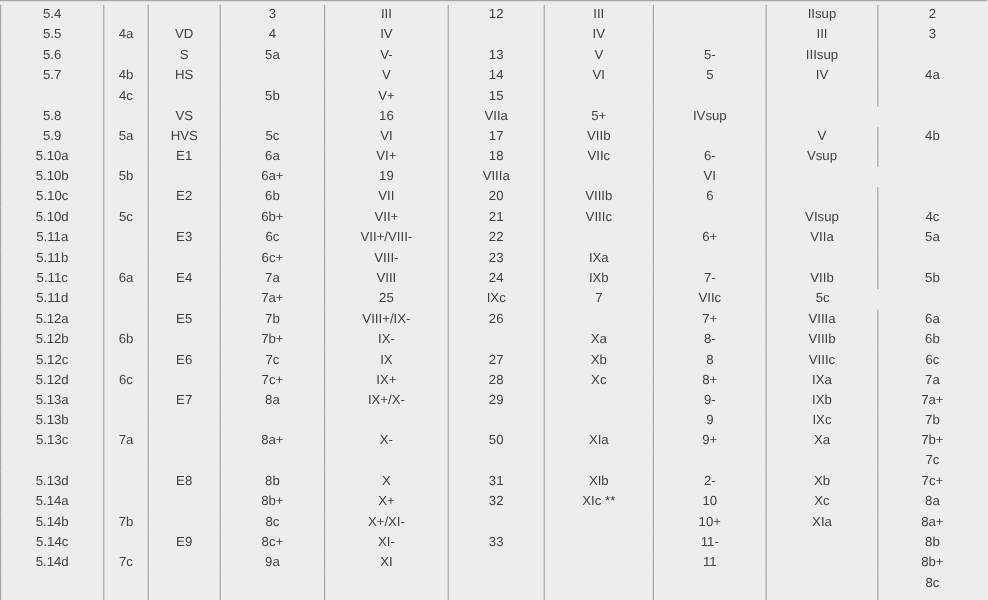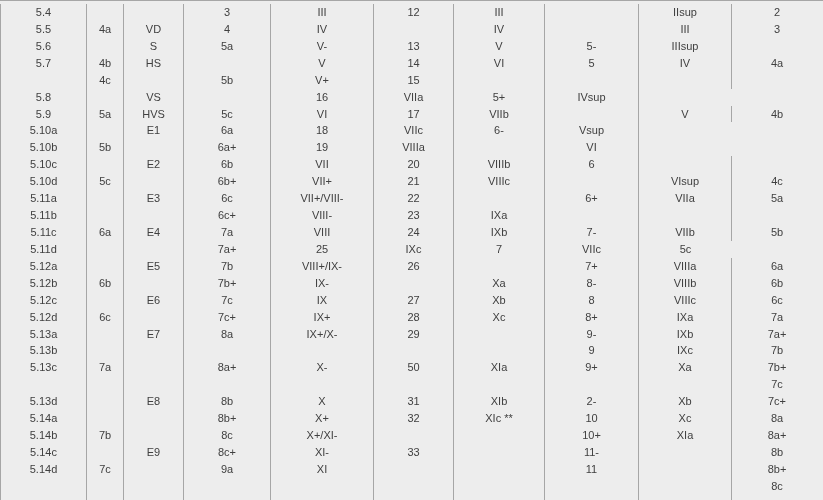--- a/index.html
+++ b/index.html
@@ -129,20 +129,21 @@
         <div class="grade-cell">VIIb</div>
         <div class="grade-cell"></div>
         <div class="grade-cell">V</div>
         <div class="grade-cell">4b</div>
       </div>
       <div class="grade-row">
         <div class="grade-cell">5.10a</div>
         <div class="grade-cell"></div>
         <div class="grade-cell">E1</div>
         <div class="grade-cell">6a</div>
+        <div class="grade-cell">VI+</div>
         <div class="grade-cell">18</div>
         <div class="grade-cell">VIIc</div>
         <div class="grade-cell">6-</div>
         <div class="grade-cell">Vsup</div>
         <div class="grade-cell"></div>
       </div>
       <div class="grade-row">
         <div class="grade-cell">5.10b</div>
         <div class="grade-cell">5b</div>
         <div class="grade-cell"></div>

